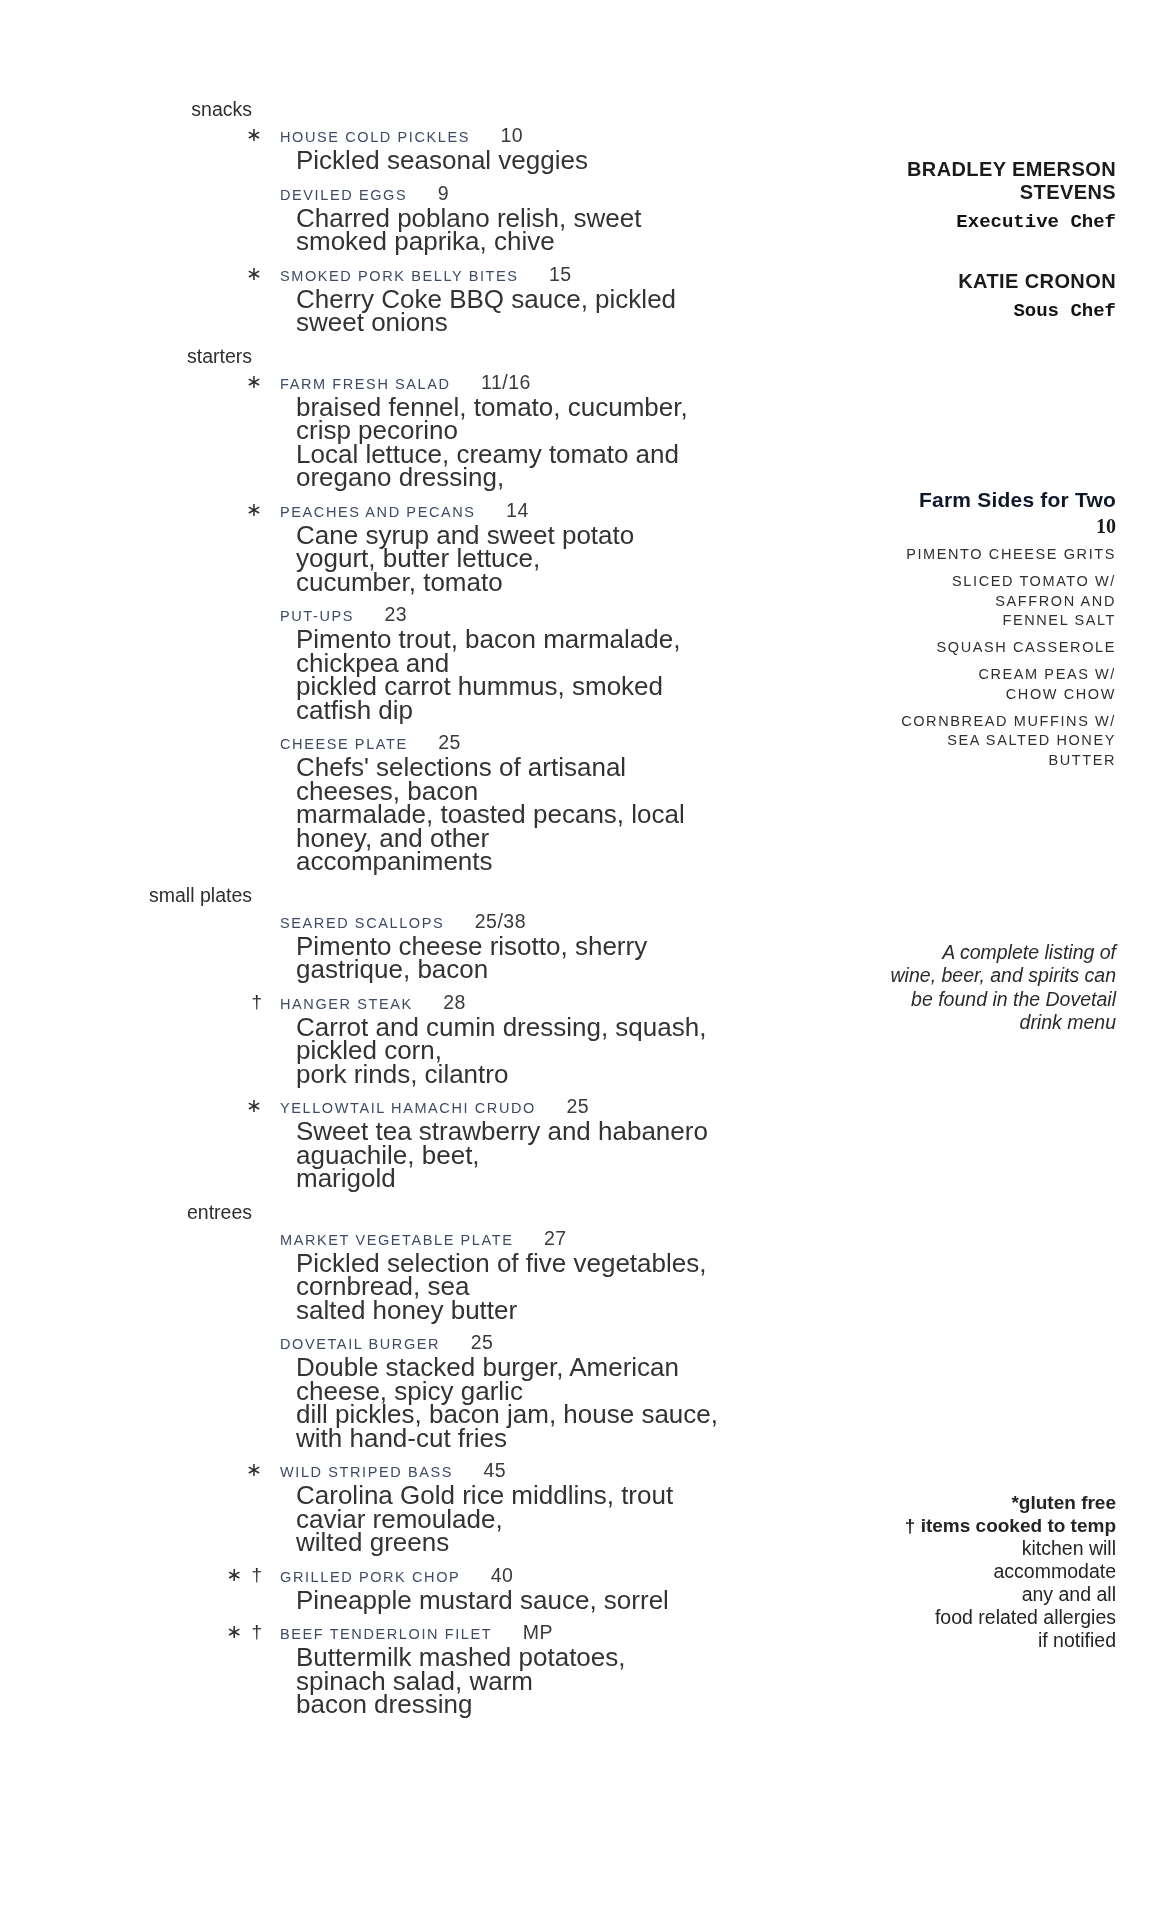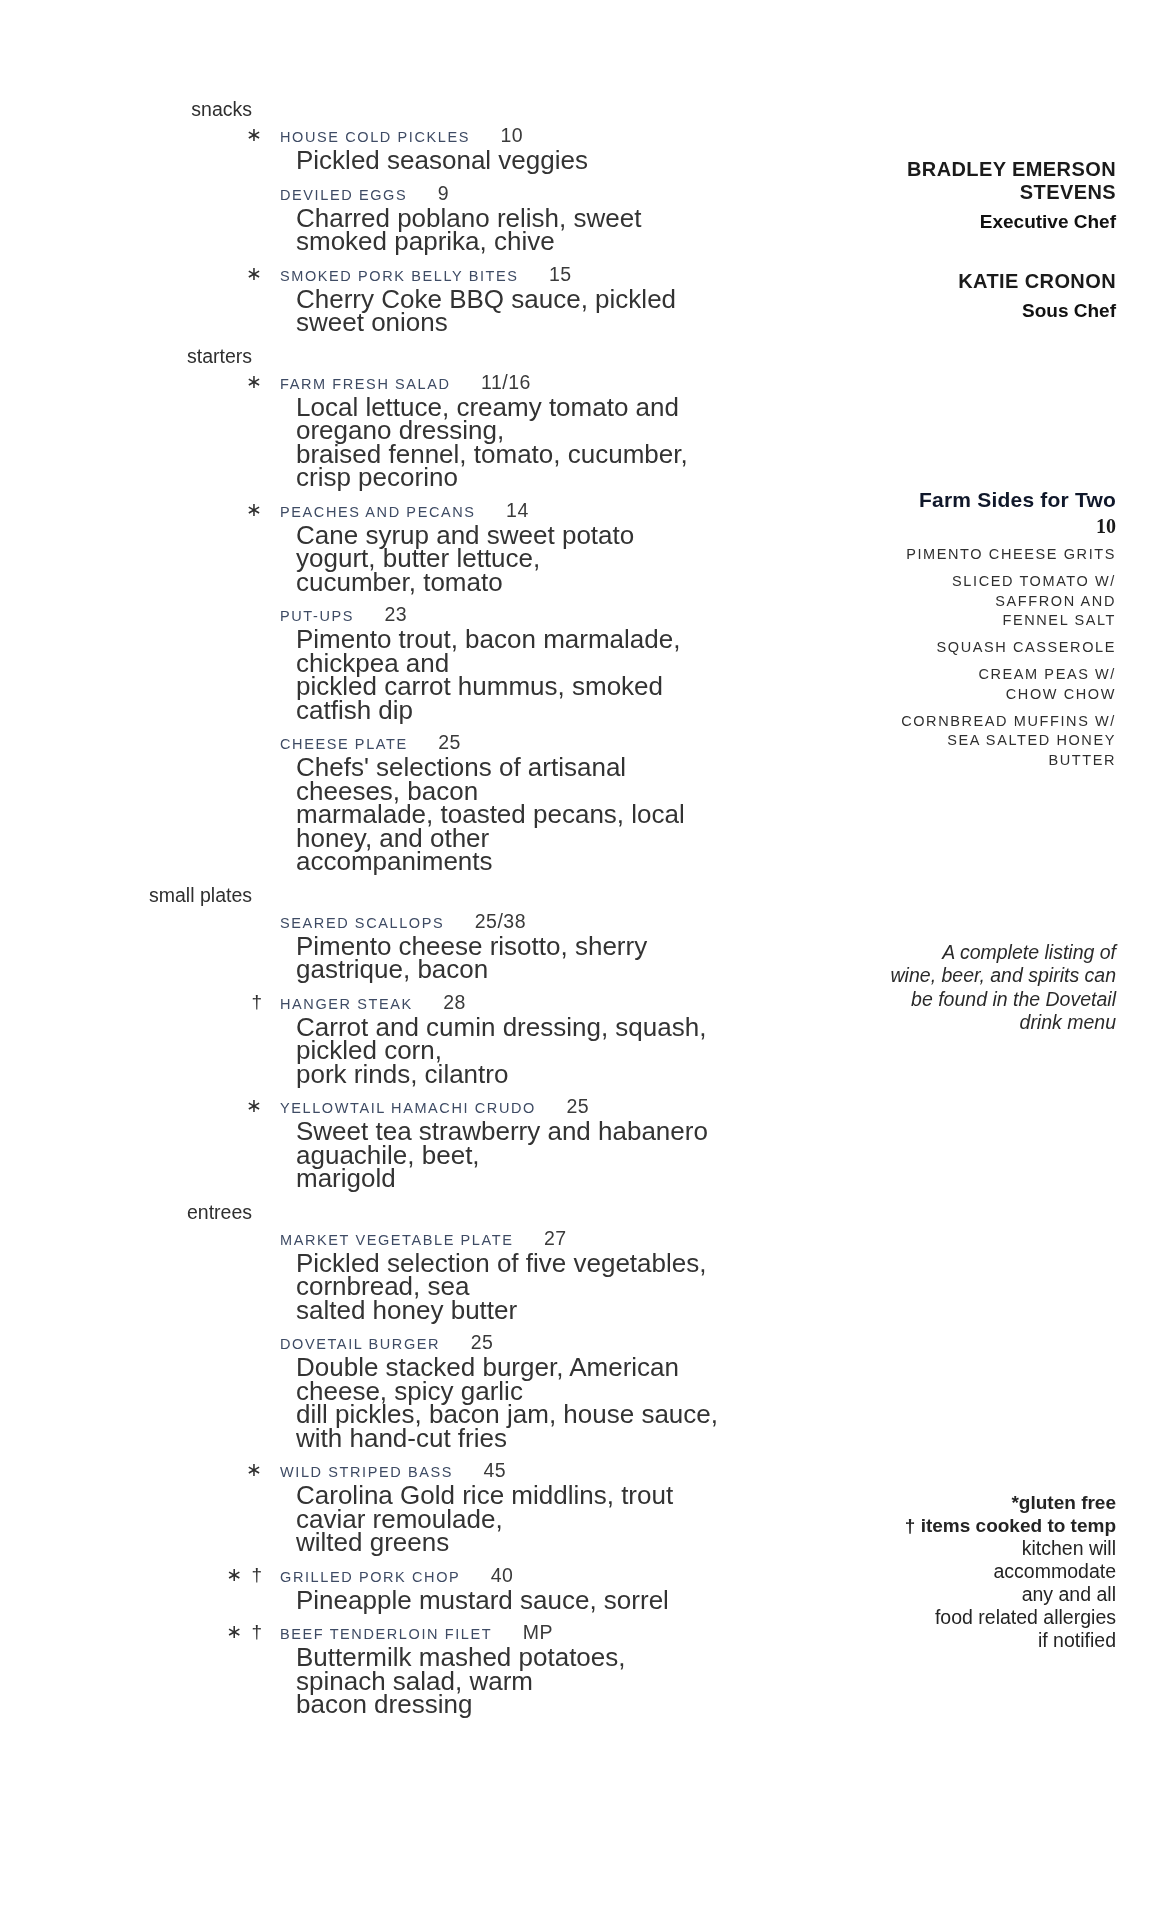--- a/index.html
+++ b/index.html
@@ -39,21 +39,21 @@
   }
 
   
   .right-block { position:absolute; right:78px; text-align:right; }
   .chef-block { top:158px; width:280px; }
   .chef-name {
     font-weight:bold; font-size:20px; line-height:23px;
     color:#1b1b1b; letter-spacing:0.4px;
   }
   .chef-title {
-    font-family:Liberation Sans, sans-serif; font-weight:bold;
+    font-family:Liberation Mono, monospace; font-weight:bold;
     font-size:19px; line-height:24px; margin-top:6px; color:#111111;
   }
   .chef-entry + .chef-entry { margin-top:36px; }
 
   .farm-block { top:487px; width:280px; }
   .farm-title {
     font-weight:bold; font-size:21px; line-height:26px;
     color:#0f172a; letter-spacing:0.2px;
   }
   .farm-price {
@@ -113,22 +113,22 @@
     </div>
 
     <div class="section-label">starters</div>
 
     <div class="item">
       <div class="item-head">
         <span class="item-markers">∗</span>
         <span class="item-name">FARM FRESH SALAD</span>
         <span class="item-price">11/16</span>
       </div>
+      <div class="item-desc">braised fennel, tomato, cucumber, crisp pecorino</div>
       <div class="item-desc">Local lettuce, creamy tomato and oregano dressing,</div>
-      <div class="item-desc">braised fennel, tomato, cucumber, crisp pecorino</div>
     </div>
 
     <div class="item">
       <div class="item-head">
         <span class="item-markers">∗</span>
         <span class="item-name">PEACHES AND PECANS</span>
         <span class="item-price">14</span>
       </div>
       <div class="item-desc">Cane syrup and sweet potato yogurt, butter lettuce,</div>
       <div class="item-desc">cucumber, tomato</div>

